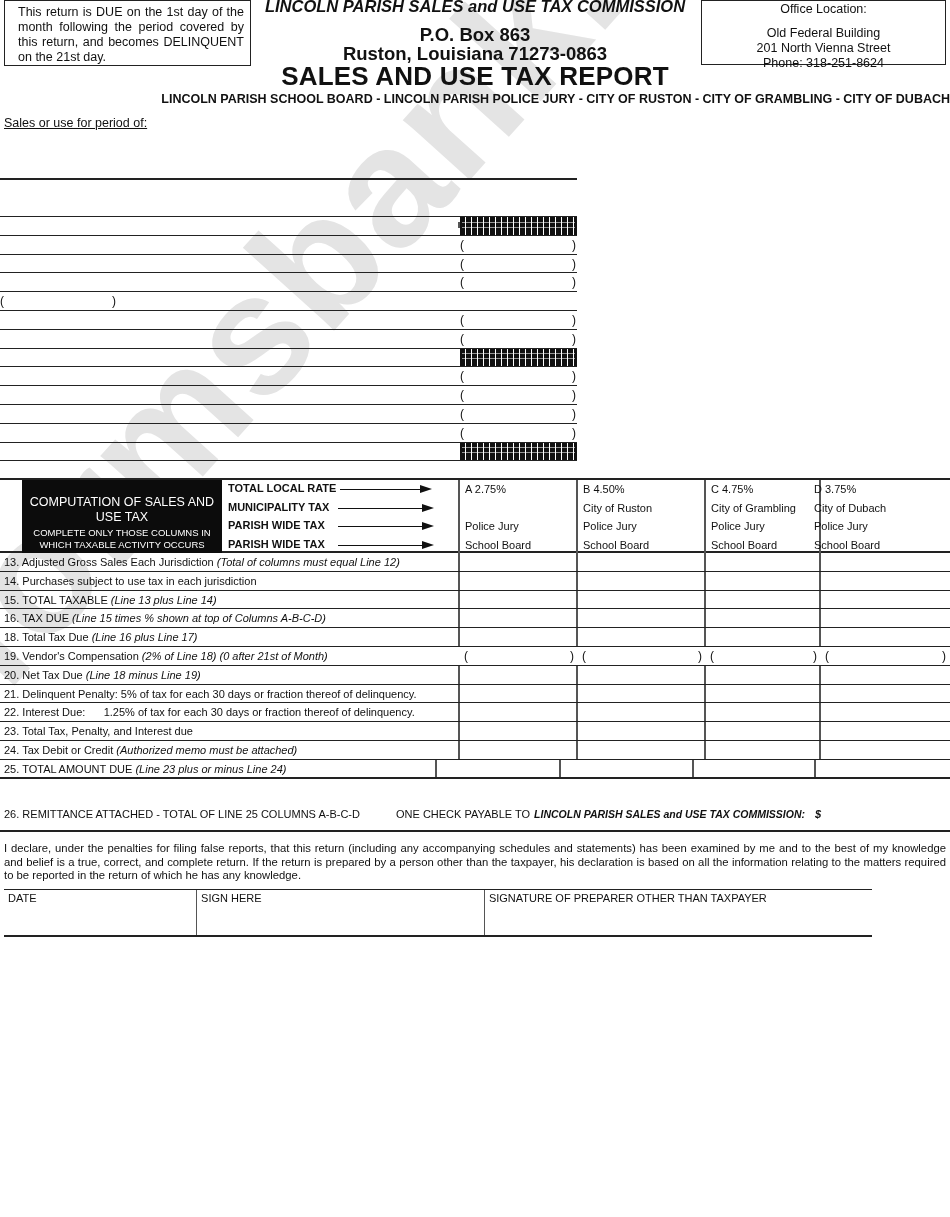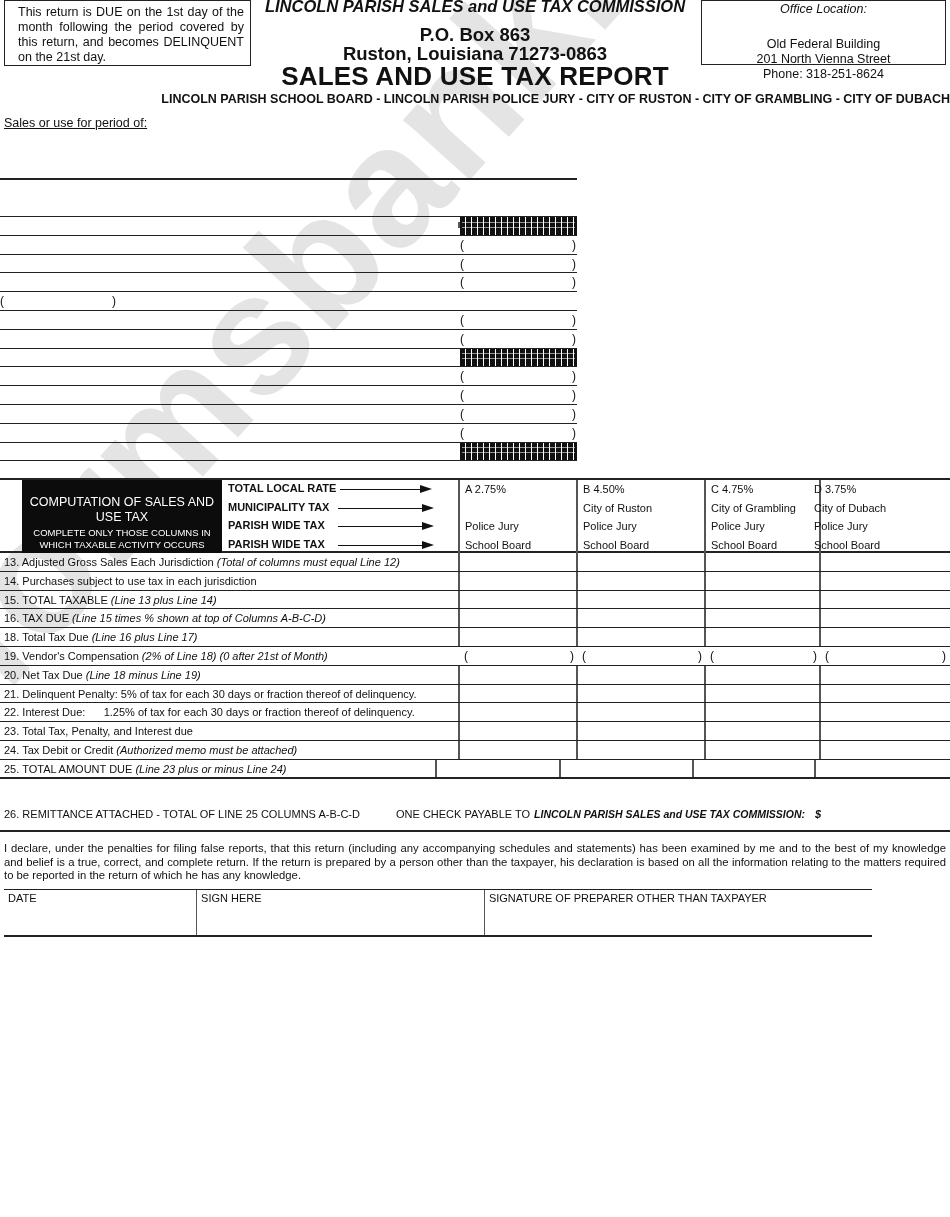--- a/index.html
+++ b/index.html
@@ -19,21 +19,21 @@
   .due-box {
     position: absolute; left: 4px; top: 0; width: 247px; height: 66px;
     border: 1.5px solid #222; padding: 4px 6px 0 13px;
     font-size: 12.5px; line-height: 15px; text-align: justify;
   }
   .office-box {
     position: absolute; left: 701px; top: 0; width: 245px; height: 65px;
     border: 1.5px solid #222; text-align: center;
     font-size: 12.5px; line-height: 15px; padding-top: 1px;
   }
-  .office-box .ol { margin-bottom: 20px; font-style: italic; }
+  .office-box .ol { margin-bottom: 9px; }
   .center-head { position: absolute; left: 255px; width: 440px; text-align: center; }
   .commission { top: -3px; font-size: 16.5px; font-weight: bold; font-style: italic; }
   .pobox { top: 24px; font-size: 18.5px; font-weight: bold; }
   .city { top: 43px; font-size: 18.5px; font-weight: bold; }
   .report-title { top: 61px; font-size: 26px; font-weight: bold; letter-spacing: 0.2px; }
   .entities { position: absolute; left: 0; width: 950px; top: 92px; text-align: right; font-size: 12.5px; padding-left: 0; font-weight: bold; }
   .period { position: absolute; left: 4px; top: 116px; font-size: 12.5px; text-decoration: underline; }
 
   
   .upper { position: absolute; left: 0; top: 178px; width: 577px; }

